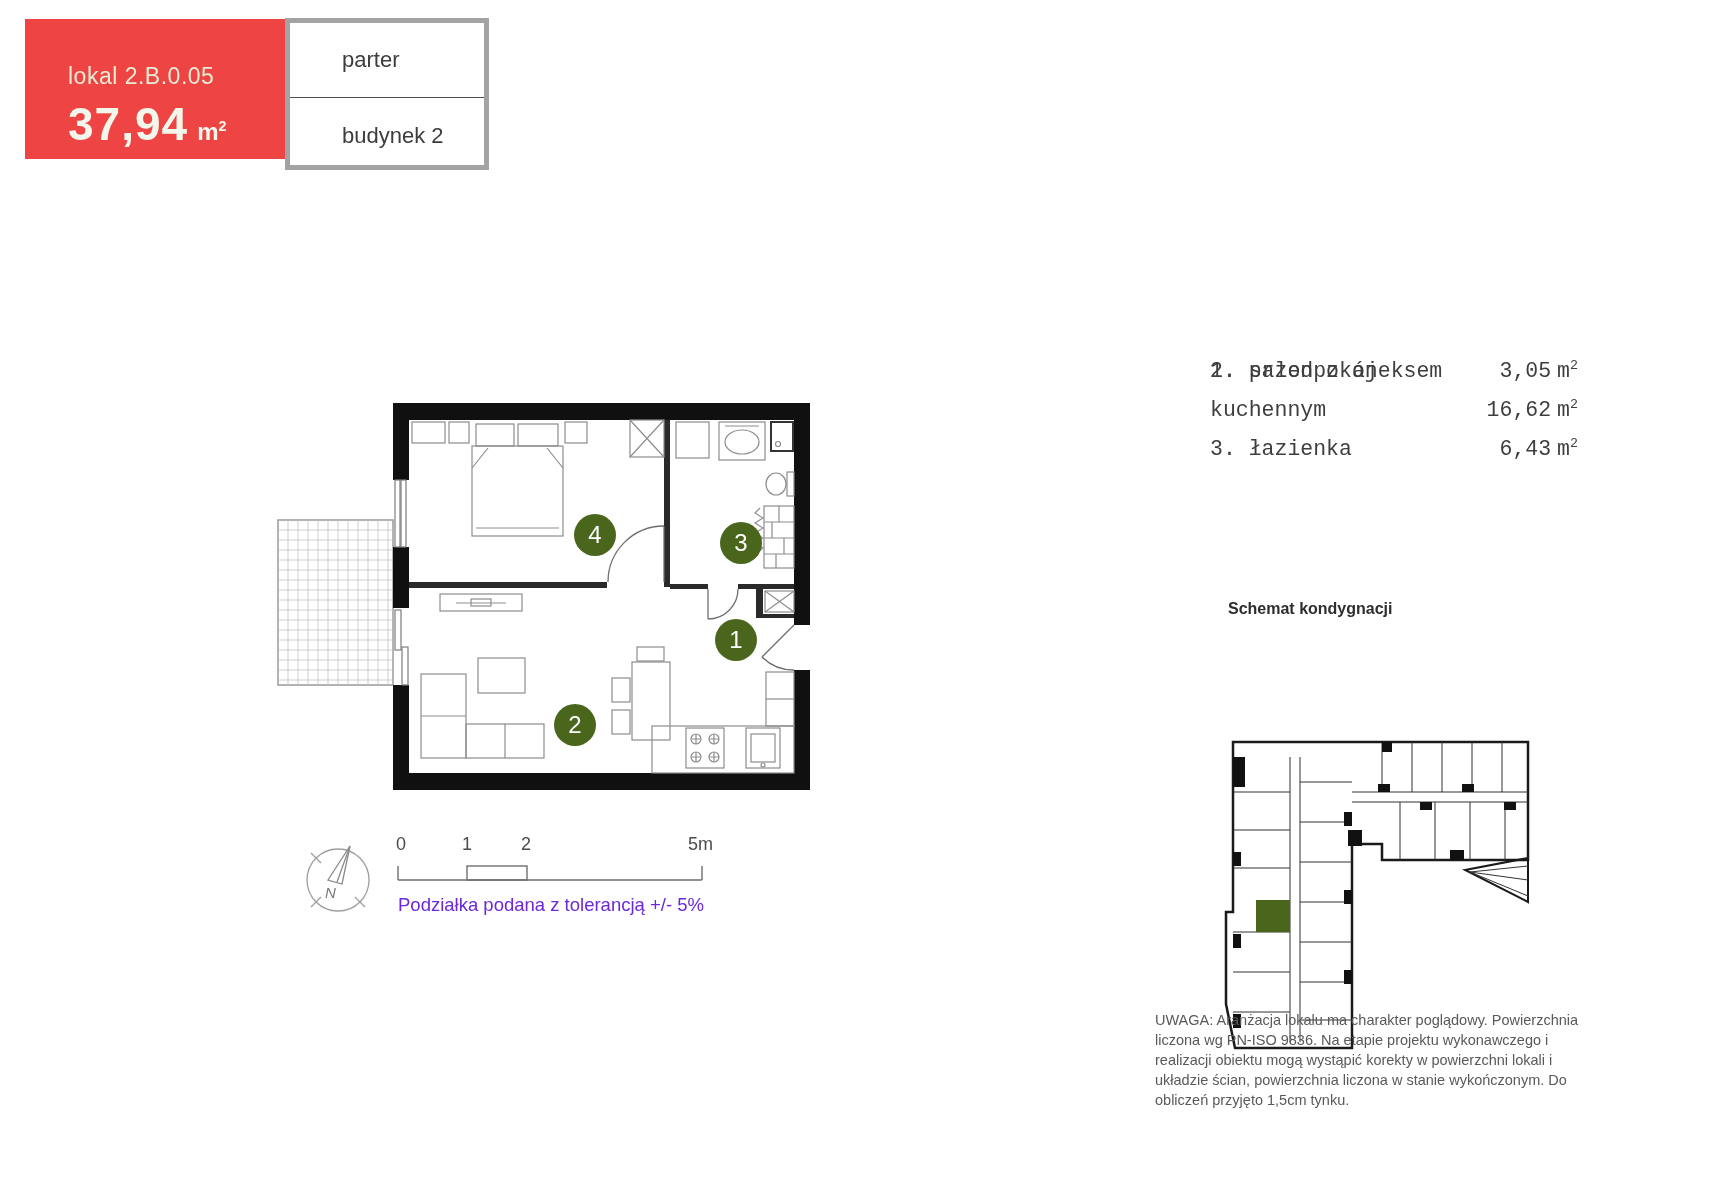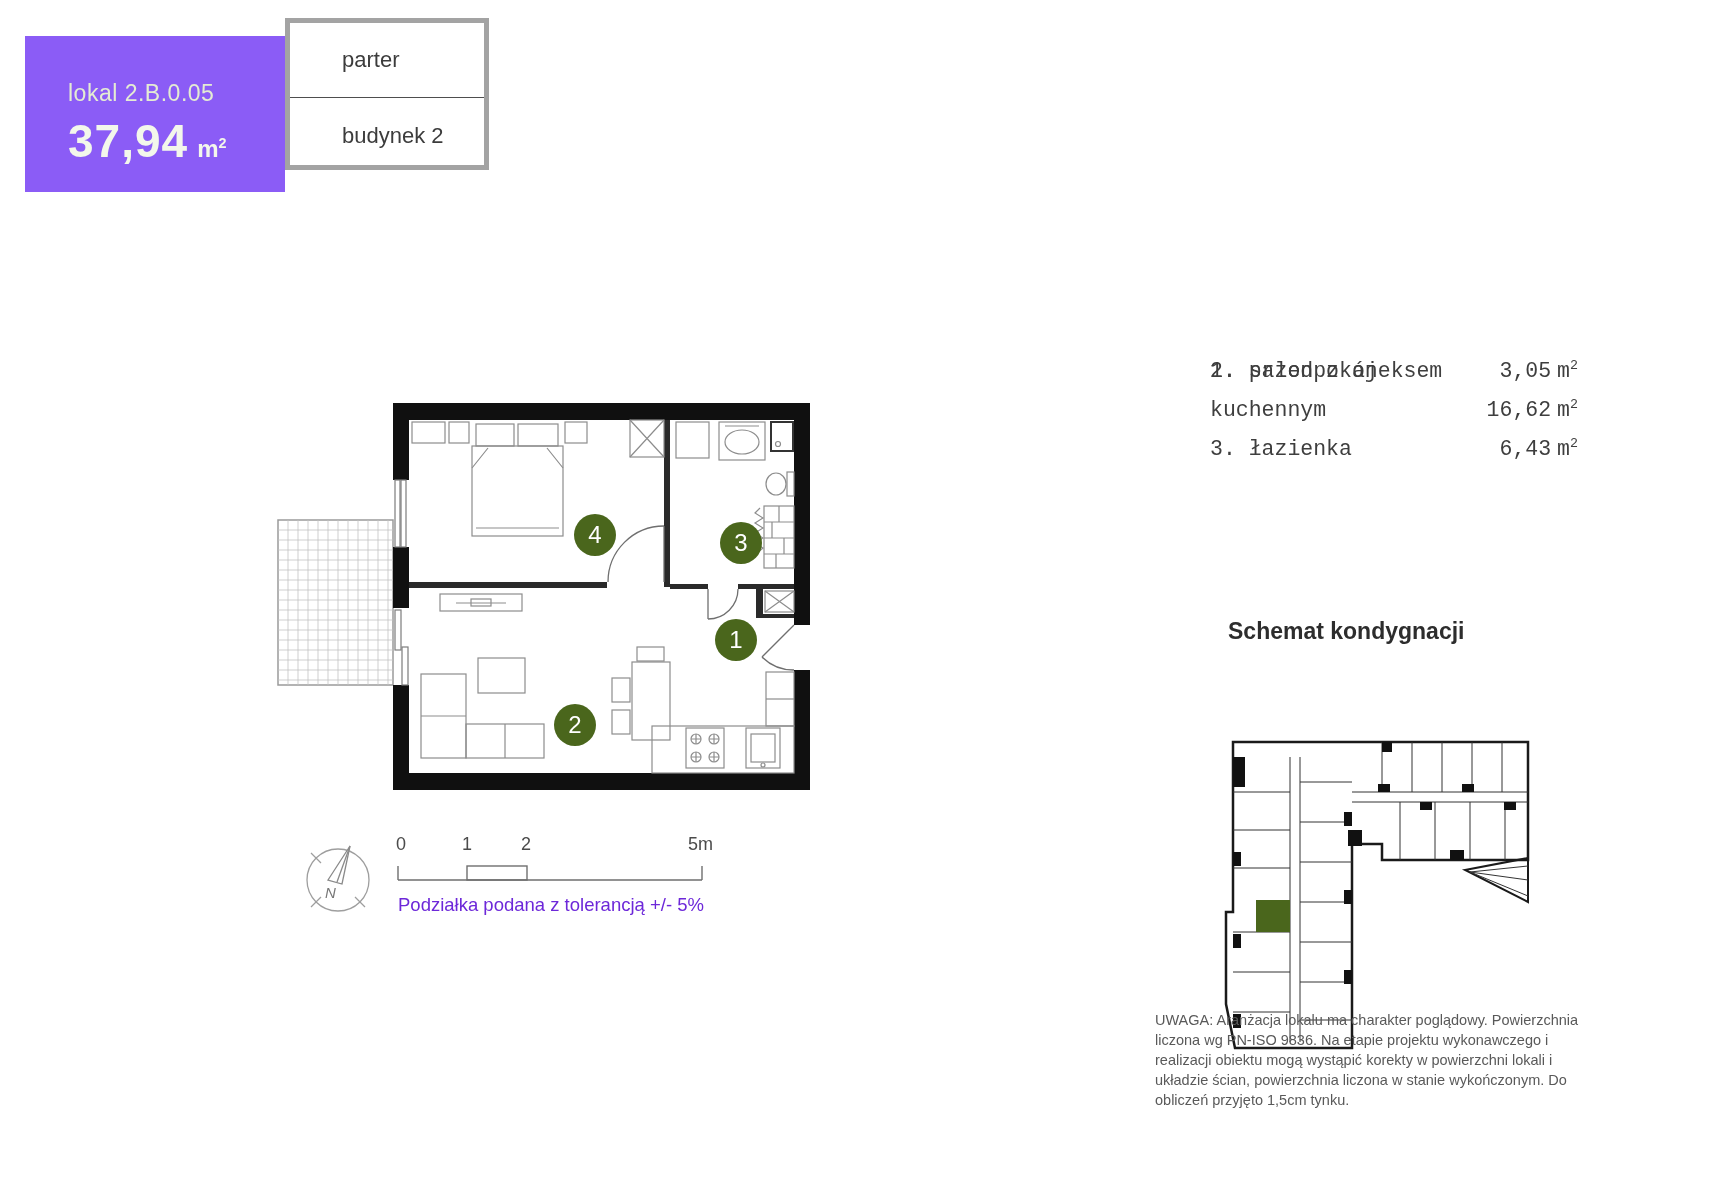--- a/index.html
+++ b/index.html
@@ -1,40 +1,40 @@
 <!DOCTYPE html>
 <html><head>
 <meta charset="utf-8">
 <style>
   html,body{margin:0;padding:0;background:#fff;}
   body{width:1718px;height:1200px;position:relative;overflow:hidden;
        font-family:"Liberation Sans",sans-serif;color:#3e3e3e;}
   .abs{position:absolute;}
 
   
-  .green-box{left:25px;top:36px;width:260px;height:156px;background:#8b5cf6;}
+  .green-box{left:25px;top:19px;width:260px;height:140px;background:#ef4444;}
   .green-box .unit-label{position:absolute;left:43px;top:44px;font-size:23px;color:#e4ecd3;letter-spacing:.5px;}
   .green-box .area-line{position:absolute;left:43px;top:78px;display:flex;align-items:baseline;color:#f3f7eb;}
   .green-box .area-big{font-size:46px;font-weight:bold;letter-spacing:1px;}
   .green-box .area-unit{font-size:24px;font-weight:bold;margin-left:9px;}
   .green-box sup{font-size:60%;}
   .cells{left:285px;top:18px;width:204px;height:152px;border:5px solid #a3a3a3;background:#fff;box-sizing:border-box;}
   .cell{height:75px;display:flex;align-items:center;padding-left:52px;font-size:22px;color:#3c3c3c;box-sizing:border-box;}
   .cell.first{border-bottom:1px solid #4e4e4e;}
 
   
   .room-list{left:1210px;top:352px;width:368px;}
   .room-list .row{display:flex;justify-content:space-between;align-items:flex-end;height:39px;line-height:39px;font-size:21.5px;color:#3e3e3e;font-family:Liberation Mono, monospace;}
   .room-list .rv{white-space:nowrap;}
   .room-list .rv .u{margin-left:6px;}
   .room-list sup{font-size:62%;}
   .room-list .total{font-weight:bold;color:#2e2e2e;}
 
   
-  .schem-title{left:1228px;top:618px;font-size:23px;font-weight:bold;color:#2d2d2d;}
+  .schem-title{left:1228px;top:600px;font-size:16px;font-weight:bold;color:#2d2d2d;}
 
   
   .tick{top:834px;font-size:18px;color:#4b4b4b;}
   .scale-note{left:398px;top:894px;font-size:18.5px;color:#6d28d9;}
 
   
   .disclaimer{left:1155px;top:1010px;width:428px;font-size:14.5px;line-height:20px;color:#595959;}
 
   
   .wall{fill:#101010;}

